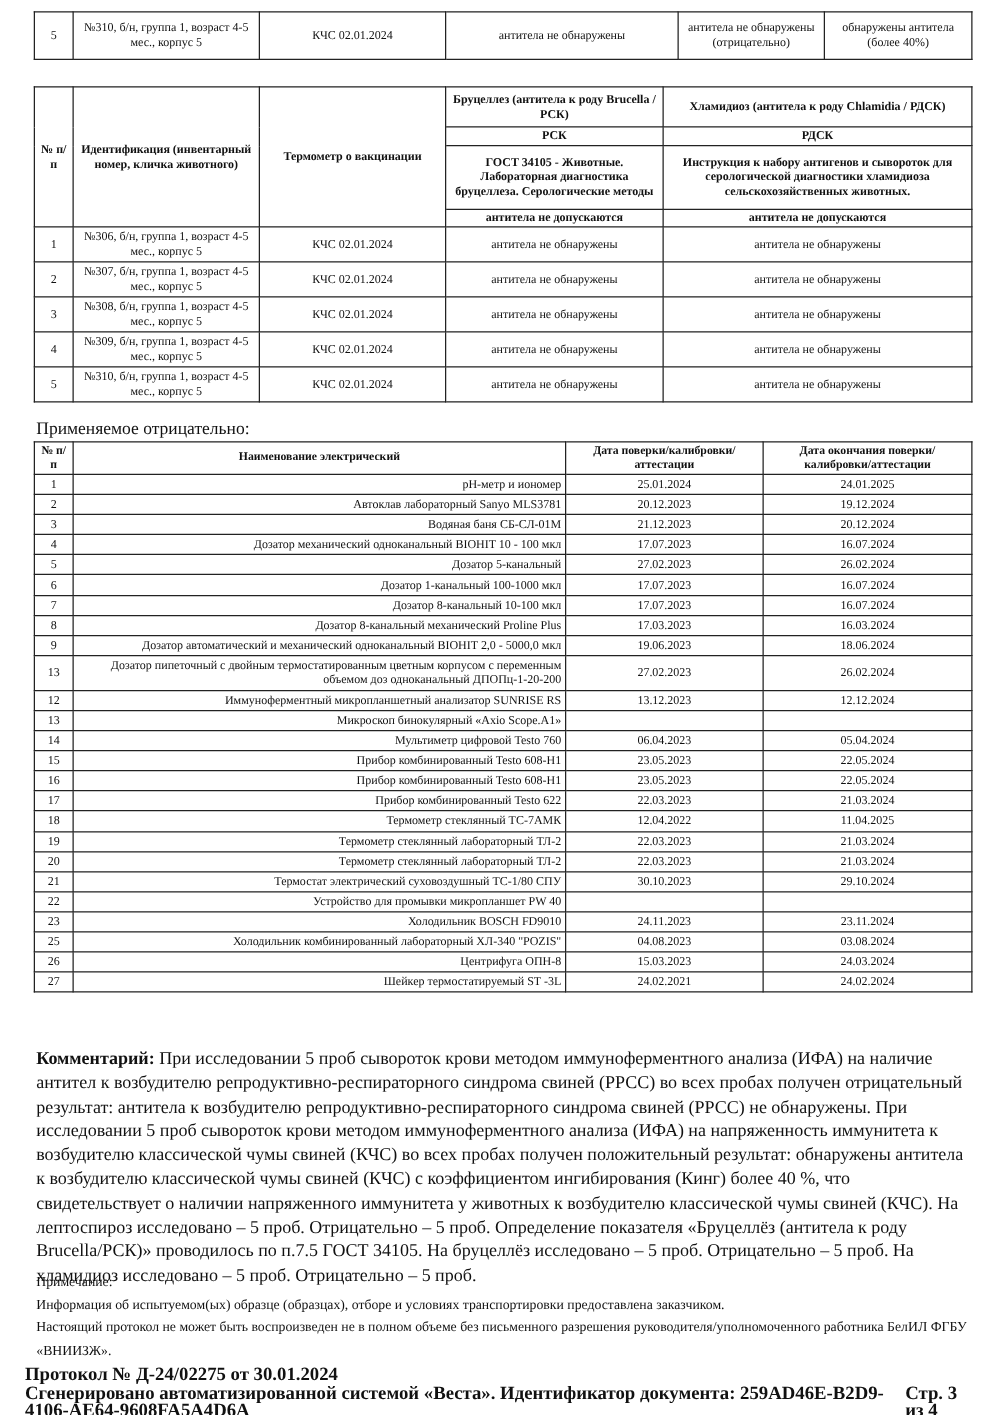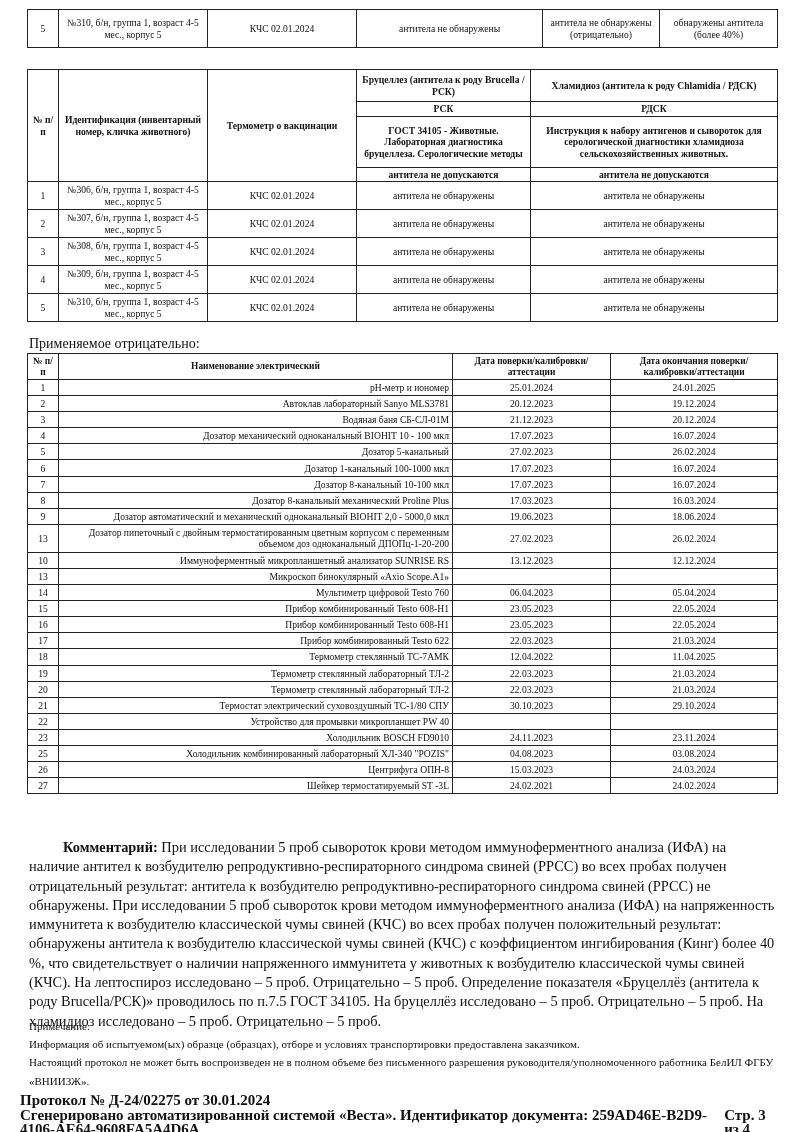--- a/index.html
+++ b/index.html
@@ -19,21 +19,21 @@
   #t-bruc td.data { height: 27px; }
   
   .equip-caption { position: absolute; left: 29px; top: 336px; font-size: 14px; }
   #t-equip { top: 353px; }
   #t-equip th { font-weight: bold; font-size: 9.4px; line-height: 11px; height: 25px; }
   #t-equip td { font-size: 9.6px; line-height: 11px; height: 15.1px; padding-top: 0; padding-bottom: 0; }
   #t-equip td.name { text-align: right; padding-left: 4px; margin-left: 23px; }
   #t-equip tr.tall td { height: 27px; }
   
   .comment { position: absolute; left: 29px; top: 838px; width: 750px; font-size: 14.4px; line-height: 19.3px; }
-  .comment b { font-weight: bold; margin-left: 34px; }
+  .comment b { font-weight: bold; }
   .note { position: absolute; left: 29px; top: 1017px; width: 760px; font-size: 11px; line-height: 18.2px; }
   .footer { position: absolute; left: 20px; top: 1093px; width: 762px; font-size: 15px; line-height: 14.5px; font-weight: bold; }
   .footer .row2 { display: flex; justify-content: space-between; }
 </style>
 </head>
 <body>
 
 <table id="t-top" class="t-small">
   <colgroup>
       <col style="width:31px">
@@ -192,21 +192,21 @@
         <td>19.06.2023</td>
         <td>18.06.2024</td>
       </tr>
       <tr class="tall">
         <td>13</td>
         <td class="name">Дозатор пипеточный с двойным термостатированным цветным корпусом с переменным объемом доз одноканальный ДПОПц-1-20-200</td>
         <td>27.02.2023</td>
         <td>26.02.2024</td>
       </tr>
       <tr>
-        <td>10</td>
+        <td>12</td>
         <td class="name">Иммуноферментный микропланшетный анализатор SUNRISE RS</td>
         <td>13.12.2023</td>
         <td>12.12.2024</td>
       </tr>
       <tr>
         <td>13</td>
         <td class="name">Микроскоп бинокулярный «Axio Scope.A1»</td>
         <td></td>
         <td></td>
       </tr>

